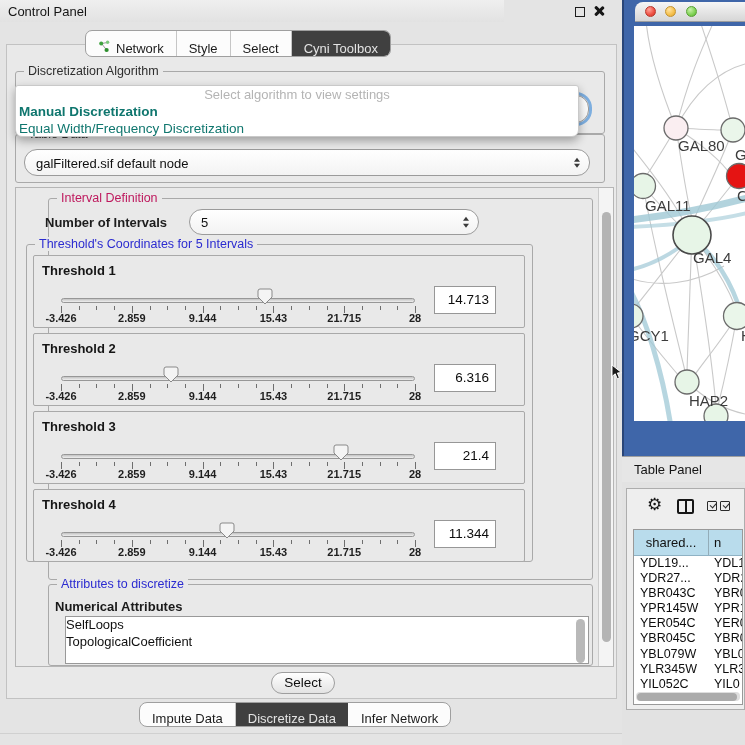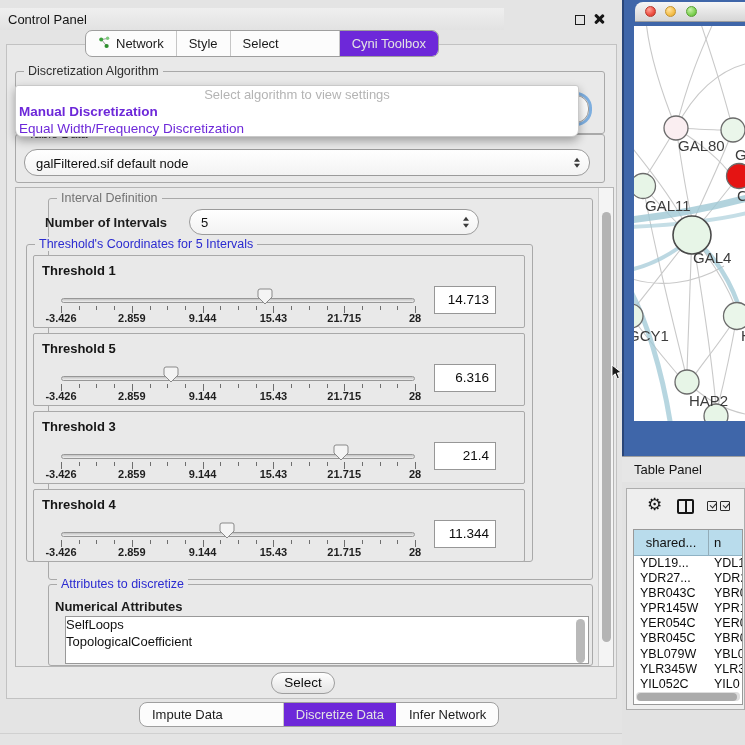--- a/index.html
+++ b/index.html
@@ -7,59 +7,59 @@
   body {
     position:relative; overflow:hidden;
     font-family:"Liberation Sans", sans-serif;
     background:#e4e4e4; color:#1a1a1a;
   }
   .abs { position:absolute; }
 
   
   #left-panel { left:0; top:0; width:622px; height:745px; background:#e4e4e4; }
 
-  #cp-titlebar { left:0; top:8px; width:504px; height:22px; background:linear-gradient(#efefef,#e2e2e2); }
+  #cp-titlebar { left:0; top:0; width:504px; height:22px; background:linear-gradient(#efefef,#e2e2e2); }
   #cp-title { left:8px; top:4px; font-size:13px; color:#141414; }
   #float-btn { left:575px; top:7px; width:10px; height:10px; border:1.6px solid #1c1c1c; background:transparent; }
   #close-btn { left:593px; top:5px; width:12px; height:12px; }
   #close-btn::before, #close-btn::after {
     content:""; position:absolute; left:5px; top:0; width:2.6px; height:12px;
     background:#161616; border-radius:1px;
   }
   #close-btn::before { transform:rotate(45deg); }
   #close-btn::after  { transform:rotate(-45deg); }
 
   .pill { display:flex; align-items:stretch; background:#fcfcfc; border:1px solid #9f9f9f; border-radius:7px; overflow:hidden; }
-  .pill .tab { display:flex; align-items:center; gap:5px; padding:0 12px; font-size:13px; color:#1b1b1b; white-space:nowrap; }
-  .pill .tab.sel { background:#6d28d9; color:#e3e3e3;margin-left:48px; }
+  .pill .tab { display:flex; align-items:flex-end; gap:5px; padding:0 12px; font-size:13px; color:#1b1b1b; white-space:nowrap; }
+  .pill .tab.sel { background:#404040; color:#e3e3e3; }
   .pill .tab + .tab { border-left:1px solid #c6c6c6; }
   .pill .tab.sel + .tab, .pill .tab.presel { border-left-color:transparent; }
   #top-tabs { left:85px; top:30px; height:27px; z-index:20; }
   #bottom-tabs { left:139px; top:702px; height:25px; z-index:20;border-radius:8px; }
 
   #outer-panel { left:6px; top:44px; width:611px; height:655px; border:1px solid #c2c2c2; background:#e9e9e9; }
 
   .group { position:absolute; border:1px solid #a9a9a9; border-radius:3px; }
   .gtitle { position:absolute; top:-8px; left:8px; background:#e9e9e9; padding:0 4px; font-size:12.5px; color:#2e2e2e; white-space:nowrap; }
-  .gtitle.green { color:#737373; }
+  .gtitle.green { color:#be185d; }
   .gtitle.blue  { color:#2b2bd0; }
 
   .combo { position:absolute; background:linear-gradient(#ffffff,#f3f3f3); border:1px solid #9b9b9b; border-radius:13px; }
   .combo .ctext { position:absolute; left:11px; top:50%; transform:translateY(-50%); font-size:13px; color:#101010; white-space:nowrap; }
   .combo .spin { position:absolute; right:9px; top:50%; transform:translateY(-50%); display:flex; flex-direction:column; gap:2.5px; }
   .combo .spin .tri-up { width:0;height:0;border-left:3.6px solid transparent;border-right:3.6px solid transparent;border-bottom:4.6px solid #3a3a3a; }
   .combo .spin .tri-dn { width:0;height:0;border-left:3.6px solid transparent;border-right:3.6px solid transparent;border-top:4.6px solid #3a3a3a; }
 
   #algo-group { left:8px; top:26px; width:590px; height:63px; }
   #algo-combo { left:16px; top:50px; width:566px; height:28px; box-shadow:0 0 0 3px rgba(106,163,221,.85); z-index:5; }
 
   #algo-popup { left:8px; top:40px; width:564px; height:52px; background:#ffffff;
     border:1px solid #c9c9c9; border-radius:3px 3px 7px 7px; box-shadow:0 4px 10px rgba(0,0,0,.32); z-index:60; }
   #popup-placeholder { height:17px; line-height:17px; text-align:center; color:#b4b4b4; font-size:13px; }
-  .p-opt { height:17px; line-height:17px; padding-left:3px; font-size:13.5px; color:#6d28d9; white-space:nowrap; }
+  .p-opt { height:17px; line-height:17px; padding-left:3px; font-size:13.5px; color:#0f766e; white-space:nowrap; }
   .p-opt.first { font-weight:bold; }
 
   #tdata-group { left:8px; top:89px; width:590px; height:49px; }
   #tdata-combo { left:8px; top:14px; width:566px; height:27px; }
 
   #scroll-panel { left:8px; top:142px; width:599px; height:480px; border:1px solid #b5b5b5; background:#e9e9e9; overflow:hidden; }
   #vscroll { right:0; top:0; width:15px; height:478px; background:#f4f4f4; border-left:1px solid #cccccc; }
   #vscroll-thumb { left:3px; top:24px; width:9px; height:430px; background:#b4b4b4; border-radius:5px; }
 
   #interval-group { left:32px; top:10px; width:545px; height:382px; }
@@ -236,21 +236,21 @@
             <span class="tickmark" style="left: 381px; height: 7px;"></span>
             <span class="tick-label" style="left: 27px;">-3.426</span>
             <span class="tick-label" style="left: 97.8px;">2.859</span>
             <span class="tick-label" style="left: 168.6px;">9.144</span>
             <span class="tick-label" style="left: 239.4px;">15.43</span>
             <span class="tick-label" style="left: 310.2px;">21.715</span>
             <span class="tick-label" style="left: 381px;">28</span>
           </div>
 
         <div class="tpanel tslider" style="top:88px">
-          <span class="tlabel">Threshold 5</span>
+          <span class="tlabel">Threshold 2</span>
           <div class="track"></div>
           <svg class="handle" viewBox="0 0 16 17" style="left: 128.739px;">
               <path d="M3 1 H13 Q15 1 15 3 V9 L8 16 L1 9 V3 Q1 1 3 1 Z" fill="#f4f4f4" stroke="#898989" stroke-width="1"></path>
             </svg>
           <div class="vbox">6.316</div>
         <span class="tickmark" style="left: 27px; height: 7px;"></span>
             <span class="tickmark" style="left: 44.7px; height: 3.5px;"></span>
             <span class="tickmark" style="left: 62.4px; height: 3.5px;"></span>
             <span class="tickmark" style="left: 80.1px; height: 3.5px;"></span>
             <span class="tickmark" style="left: 97.8px; height: 7px;"></span>

